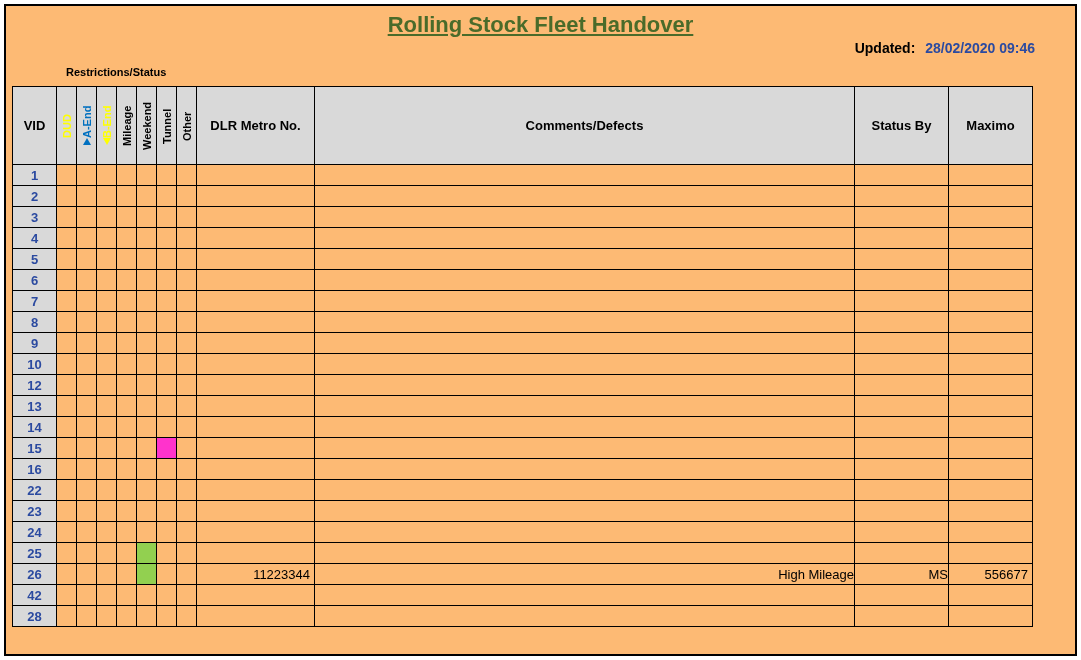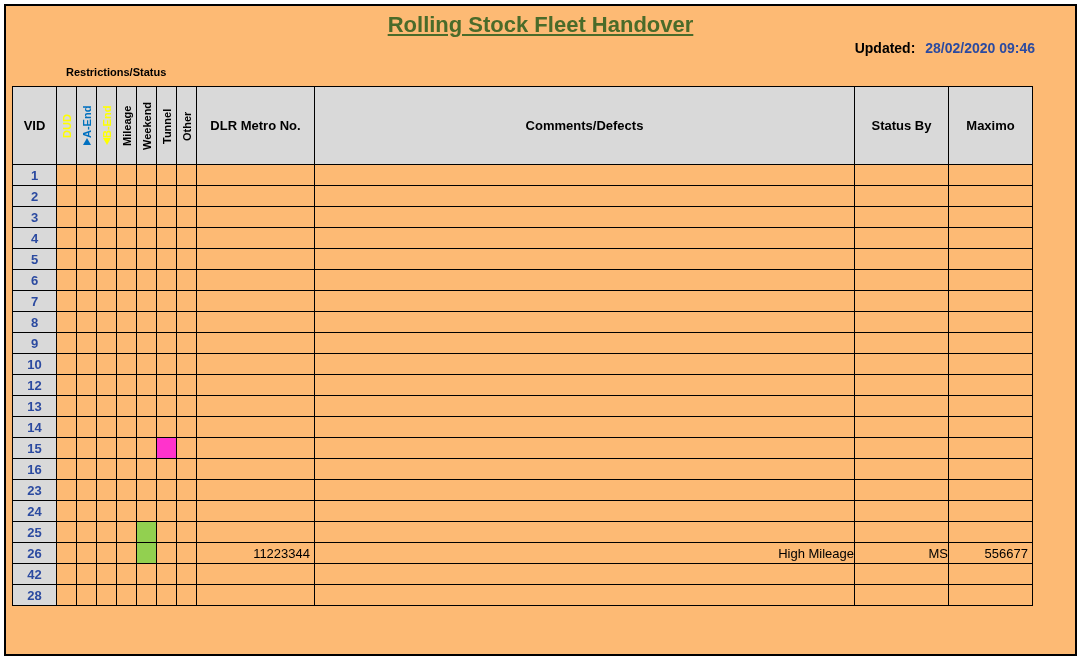--- a/index.html
+++ b/index.html
@@ -386,20 +386,34 @@
           <td></td>
           <td></td>
           <td></td>
           <td></td>
           <td class="cell-right"></td>
           <td class="cell-left"></td>
           <td class="cell-left"></td>
           <td class="cell-right"></td>
         </tr>
         <tr>
+          <td class="rownum">22</td>
+          <td></td>
+          <td></td>
+          <td></td>
+          <td></td>
+          <td></td>
+          <td></td>
+          <td></td>
+          <td class="cell-right"></td>
+          <td class="cell-left"></td>
+          <td class="cell-left"></td>
+          <td class="cell-right"></td>
+        </tr>
+        <tr>
           <td class="rownum">23</td>
           <td></td>
           <td></td>
           <td></td>
           <td></td>
           <td></td>
           <td></td>
           <td></td>
           <td class="cell-right"></td>
           <td class="cell-left"></td>

